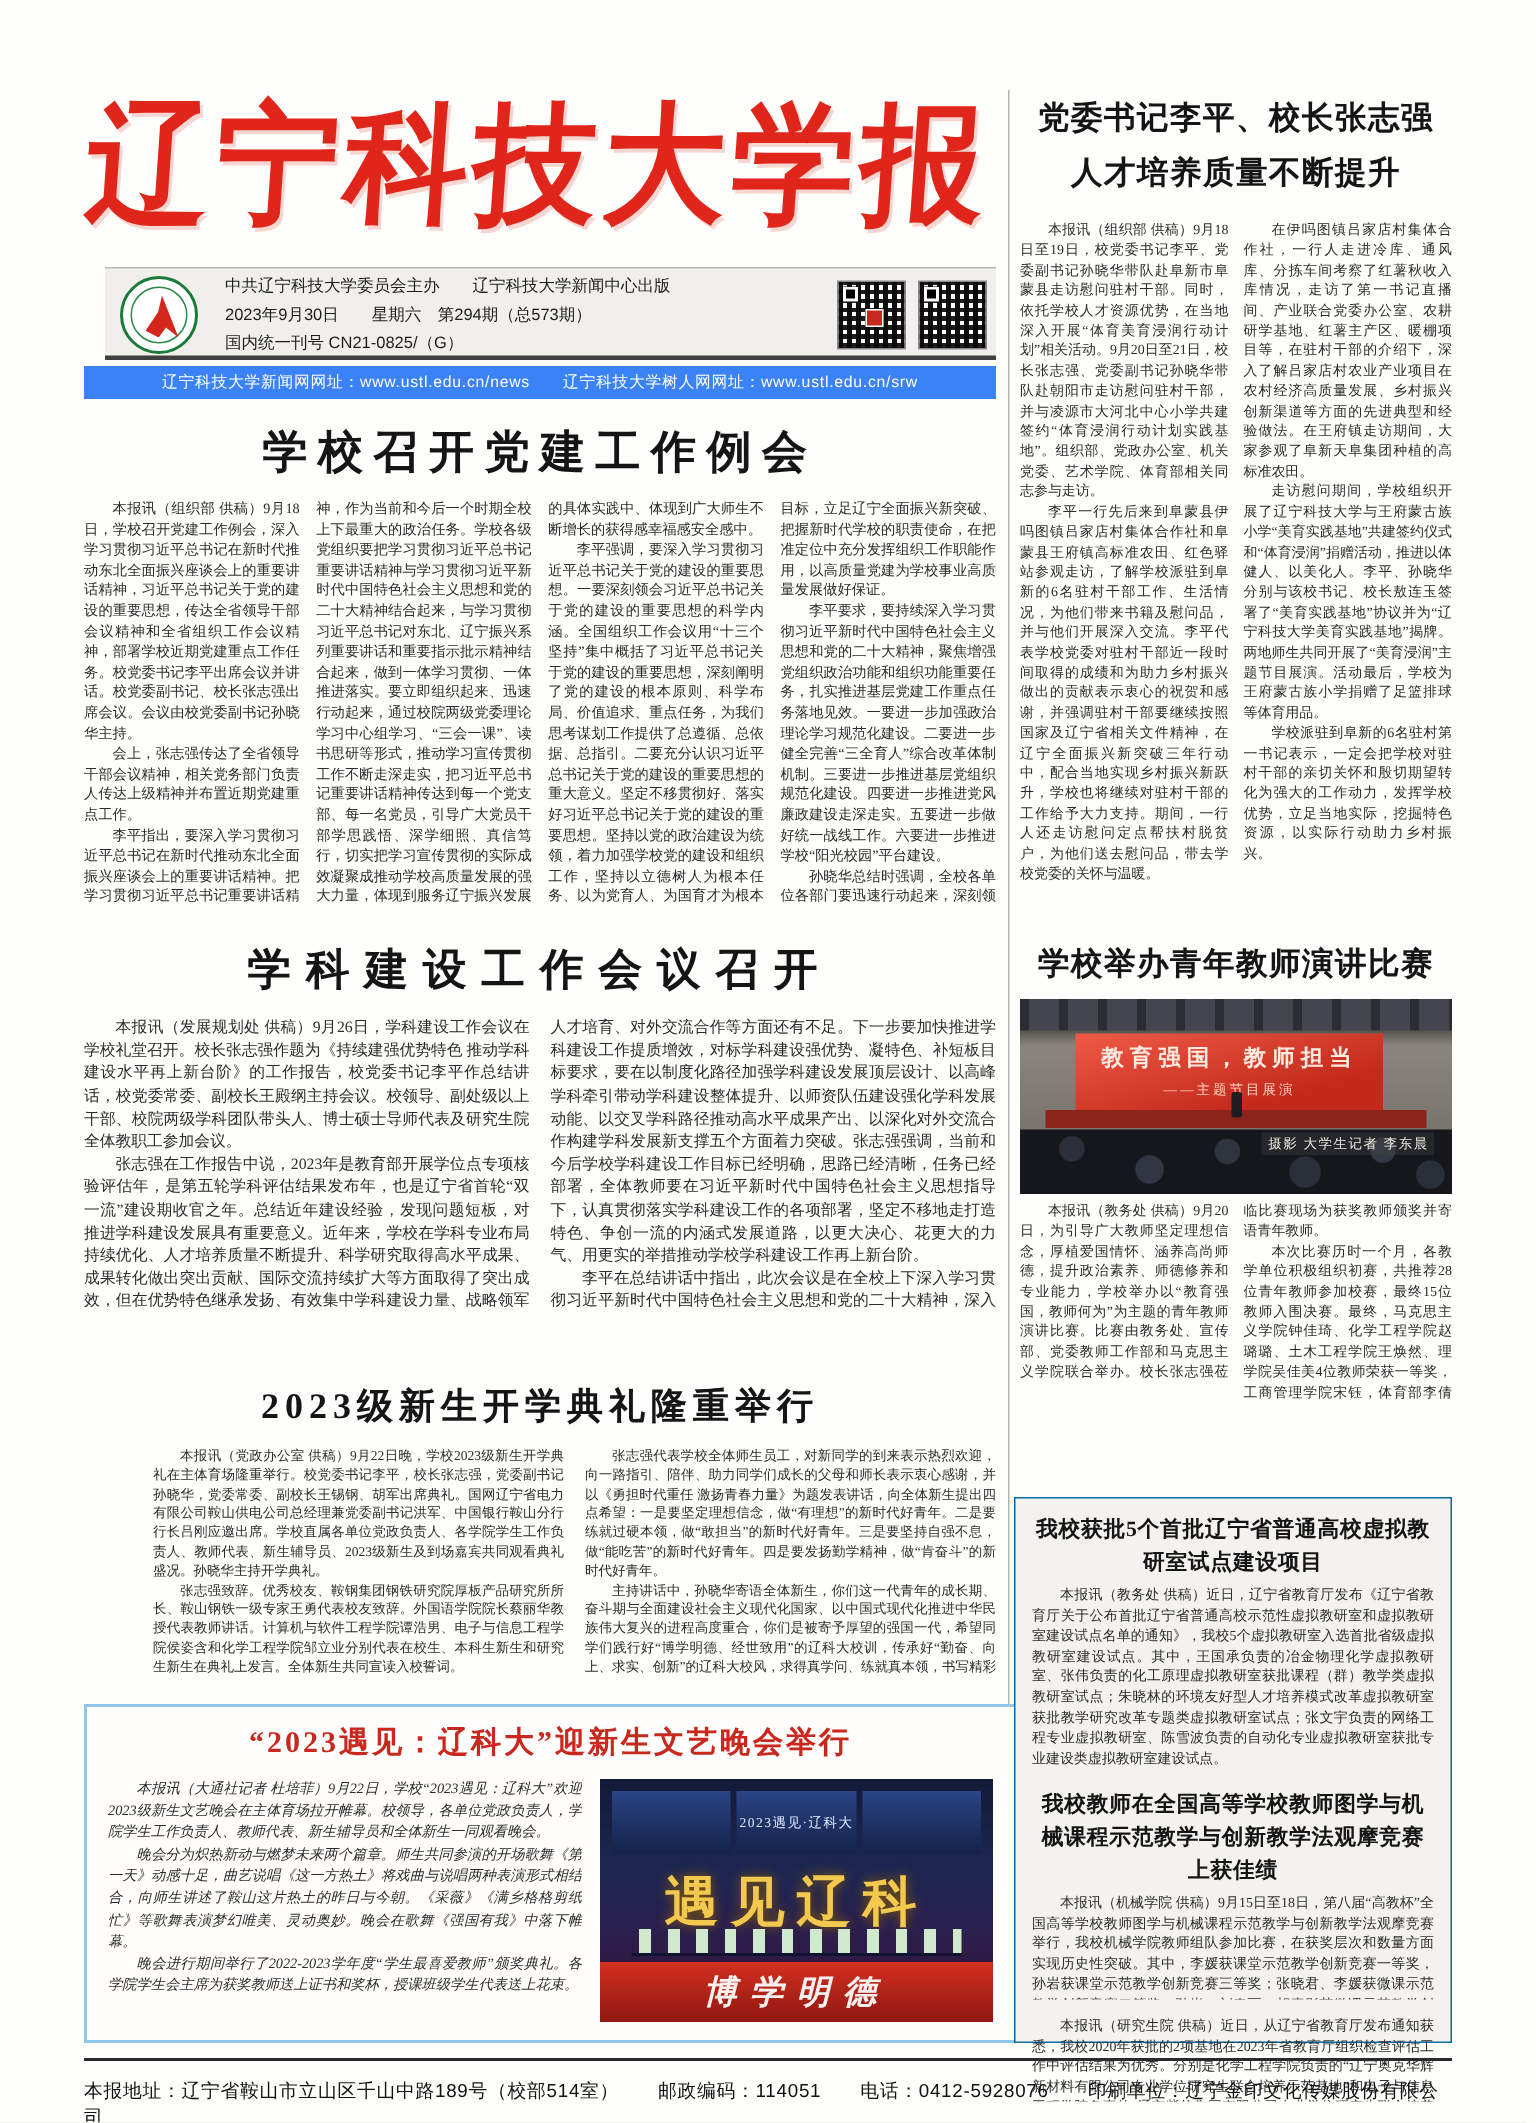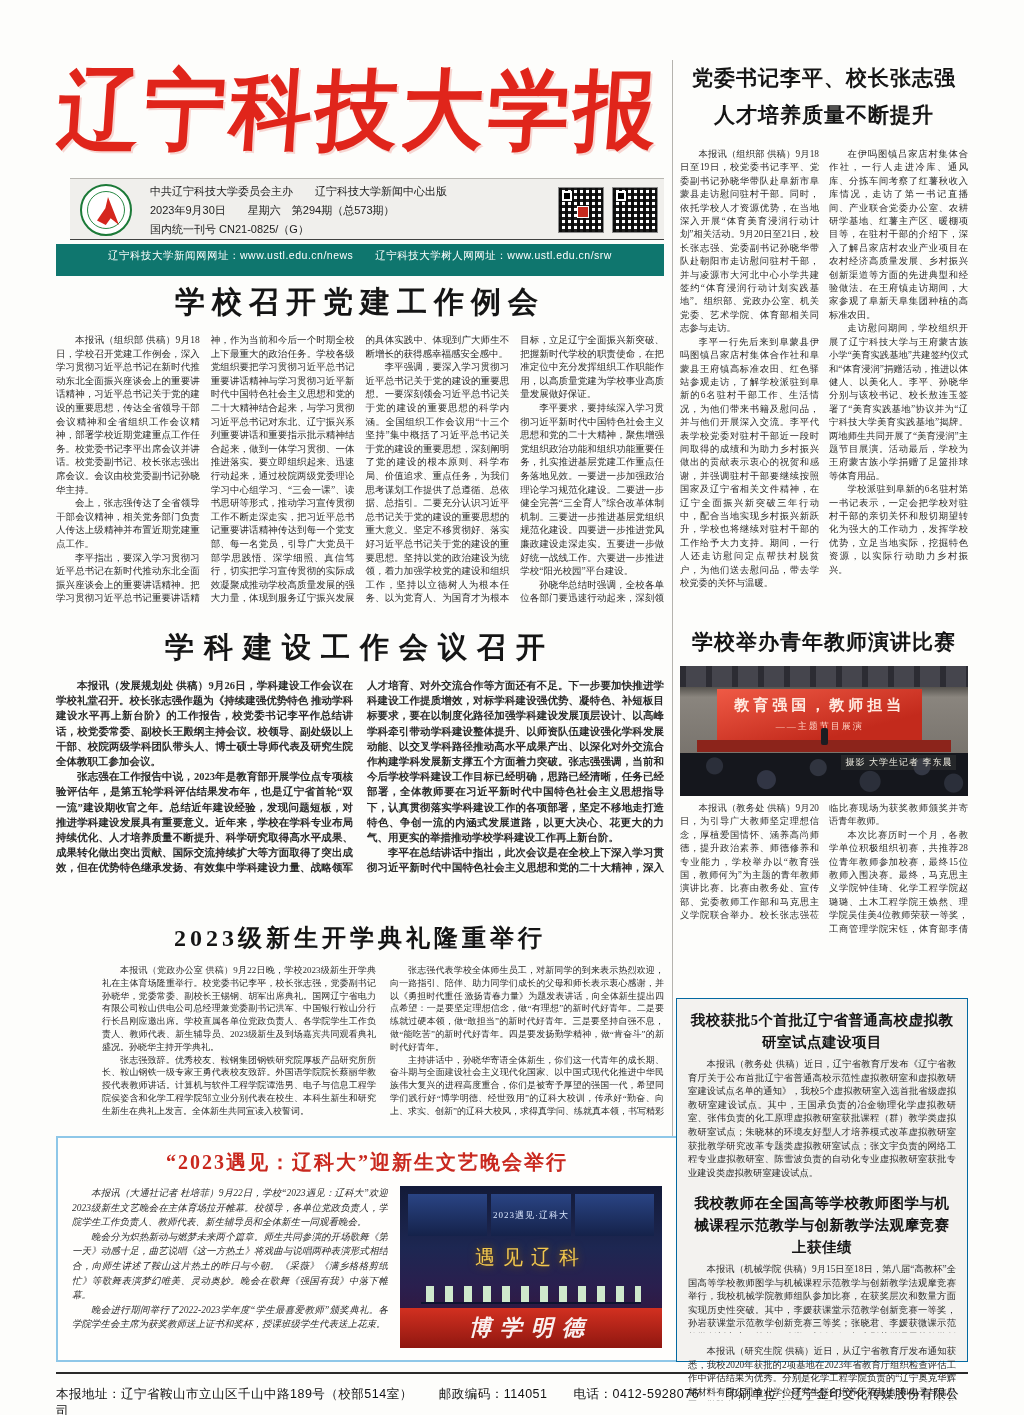--- a/index.html
+++ b/index.html
@@ -6,38 +6,38 @@
   html,body { background:#e9e9e9; }
   body { font-family:"Liberation Serif","DejaVu Serif",serif; }
   .page { position:relative; width:1024px; height:1415px; background:#fdfdfb; margin:0 auto; overflow:hidden; }
 
   
   .masthead-title { position:absolute; left:58px; top:48px; width:612px; height:128px;
     font-size:82px; font-weight:bold; color:#e0251b; line-height:126px; white-space:nowrap;
     letter-spacing:4px; transform:skewX(-4deg) scaleY(1.06); transform-origin:left center;
     text-shadow:2px 2px 0 rgba(224,37,27,.18); }
   .info-box { position:absolute; left:70px; top:178px; width:594px; height:62px;
-    background:#f0efec; border-top:1px solid #b9b7b2; border-bottom:1px solid #404040; }
+    background:#f0efec; border-top:1px solid #b9b7b2; border-bottom:3px solid #404040; }
   .seal { position:absolute; left:10px; top:5px; width:52px; height:52px; border-radius:50%;
     border:2px solid #1c7a38; background:#fff; }
   .seal::after { content:""; position:absolute; left:5px; top:5px; right:5px; bottom:5px;
     border:1px solid #2a8a46; border-radius:50%; }
   .seal::before { content:""; position:absolute; left:15px; top:11px; width:22px; height:28px;
     background:#d5261d; clip-path:polygon(50% 0,100% 100%,62% 76%,40% 100%,0 84%,38% 40%); z-index:2; }
   .pub-lines { position:absolute; left:80px; top:3px; font-size:11px; color:#1c1c1c;
     line-height:19px; font-family:"Liberation Sans","DejaVu Sans",sans-serif; }
   .qr { position:absolute; top:8px; width:46px; height:46px; border:1px solid #8a8a8a; background:
     repeating-linear-gradient(0deg,rgba(10,10,10,.92) 0 3px,transparent 3px 6px),
     repeating-linear-gradient(90deg,#101010 0 3px,#fff 3px 6px); }
   .qr::before { content:""; position:absolute; left:3px; top:3px; width:10px; height:10px;
     background:#000; box-shadow:0 0 0 2px #fff inset; }
   .qr1 { left:488px; } .qr2 { left:542px; }
   .qr1::after { content:""; position:absolute; left:18px; top:18px; width:10px; height:10px;
     background:#c62a1e; border:1px solid #fff; }
-  .green-bar { position:absolute; left:56px; top:244px; width:608px; height:32px; background:#0f766e;
+  .green-bar { position:absolute; left:56px; top:244px; width:608px; height:22px; background:#3b82f6;
     color:#fff; font-size:10.5px; line-height:22px; text-align:center;
     font-family:"Liberation Sans","DejaVu Sans",sans-serif; letter-spacing:.5px; }
 
   
   .hl { font-weight:bold; color:#151515; text-align:center; }
   .body-cols { overflow:hidden; text-align:justify; color:#2b2b2b; }
   .para { text-indent:2em; }
   .vrule { position:absolute; left:672px; top:60px; width:1px; height:1302px; background:#b5b3ae; }
 
   
@@ -49,21 +49,21 @@
   
   .a2 { position:absolute; left:680px; top:60px; width:288px; }
   .a2 .hl { font-size:21px; letter-spacing:1px; line-height:37px; }
   .a2 .body-cols { margin-top:14px; height:452px; column-count:2; column-gap:10px;
     font-size:9.3px; line-height:13.4px; }
 
   
   .a3 { position:absolute; left:56px; top:626px; width:608px; }
   .a3 .hl { font-size:29px; letter-spacing:10px; height:44px; line-height:42px; }
   .a3 .body-cols { margin-top:8px; height:198px; column-count:2; column-gap:14px;
-    font-size:10.5px; line-height:15.2px;font-weight:bold; }
+    font-size:10.5px; line-height:15.2px; }
 
   
   .a4 { position:absolute; left:680px; top:626px; width:288px; }
   .a4 .hl { font-size:21px; letter-spacing:1px; line-height:32px; }
   .a4 .body-cols { margin-top:6px; height:136px; column-count:2; column-gap:10px;
     font-size:9.3px; line-height:13.4px; }
 
   .photo1 { position:relative; margin-top:8px; width:288px; height:130px; overflow:hidden;
     background:linear-gradient(180deg,#3f3f47 0%,#55524d 16%,#8a857e 24%,#6b6660 100%); }
   .p1-truss { position:absolute; left:0; right:0; top:0; height:16%;
@@ -99,21 +99,21 @@
   .a6 .hl { color:#c9281e; font-size:20px; letter-spacing:2px; height:30px; line-height:28px; }
   .a6-row { display:flex; margin-top:8px; gap:12px; }
   .a6 .body-cols { width:316px; height:162px; font-style:italic; font-size:9.5px; line-height:14.6px; }
   .photo2 { position:relative; width:262px; height:162px; overflow:hidden;
     background:linear-gradient(180deg,#131a38 0%,#1d2752 38%,#2a1f4e 62%,#3a1030 100%); }
   .p2-screens { position:absolute; left:3%; top:5%; right:3%; height:26%; display:flex; gap:4px; }
   .p2-screen { flex:1; background:linear-gradient(180deg,#2a4484,#15224a); display:flex;
     align-items:center; justify-content:center; }
   .p2-screen-text { color:#dce8ff; font-size:9px; letter-spacing:1px; white-space:nowrap; }
   .p2-bigtext { position:absolute; top:36%; width:100%; text-align:center; color:#f3c84e;
-    font-size:20px; font-weight:normal; letter-spacing:8px; text-shadow:0 0 8px #8a5d00; }
+    font-size:36px; font-weight:bold; letter-spacing:8px; text-shadow:0 0 8px #8a5d00; }
   .p2-performers { position:absolute; left:8%; right:8%; top:62%; height:11%;
     background:repeating-linear-gradient(90deg,transparent 0 5px,#cfe9cc 5px 13px,transparent 13px 19px);
     border-bottom:2px solid #0d1330; }
   .p2-banner { position:absolute; left:0; right:0; bottom:0; height:25%;
     background:linear-gradient(180deg,#d23020,#8f1710); display:flex; align-items:center; justify-content:center; }
   .p2-banner-text { color:rgba(255,255,255,.93); font-size:22px; font-weight:bold; font-style:italic;
     letter-spacing:9px; white-space:nowrap; }
 
   
   .gray-panel { position:absolute; left:676px; top:998px; width:292px; height:364px;

